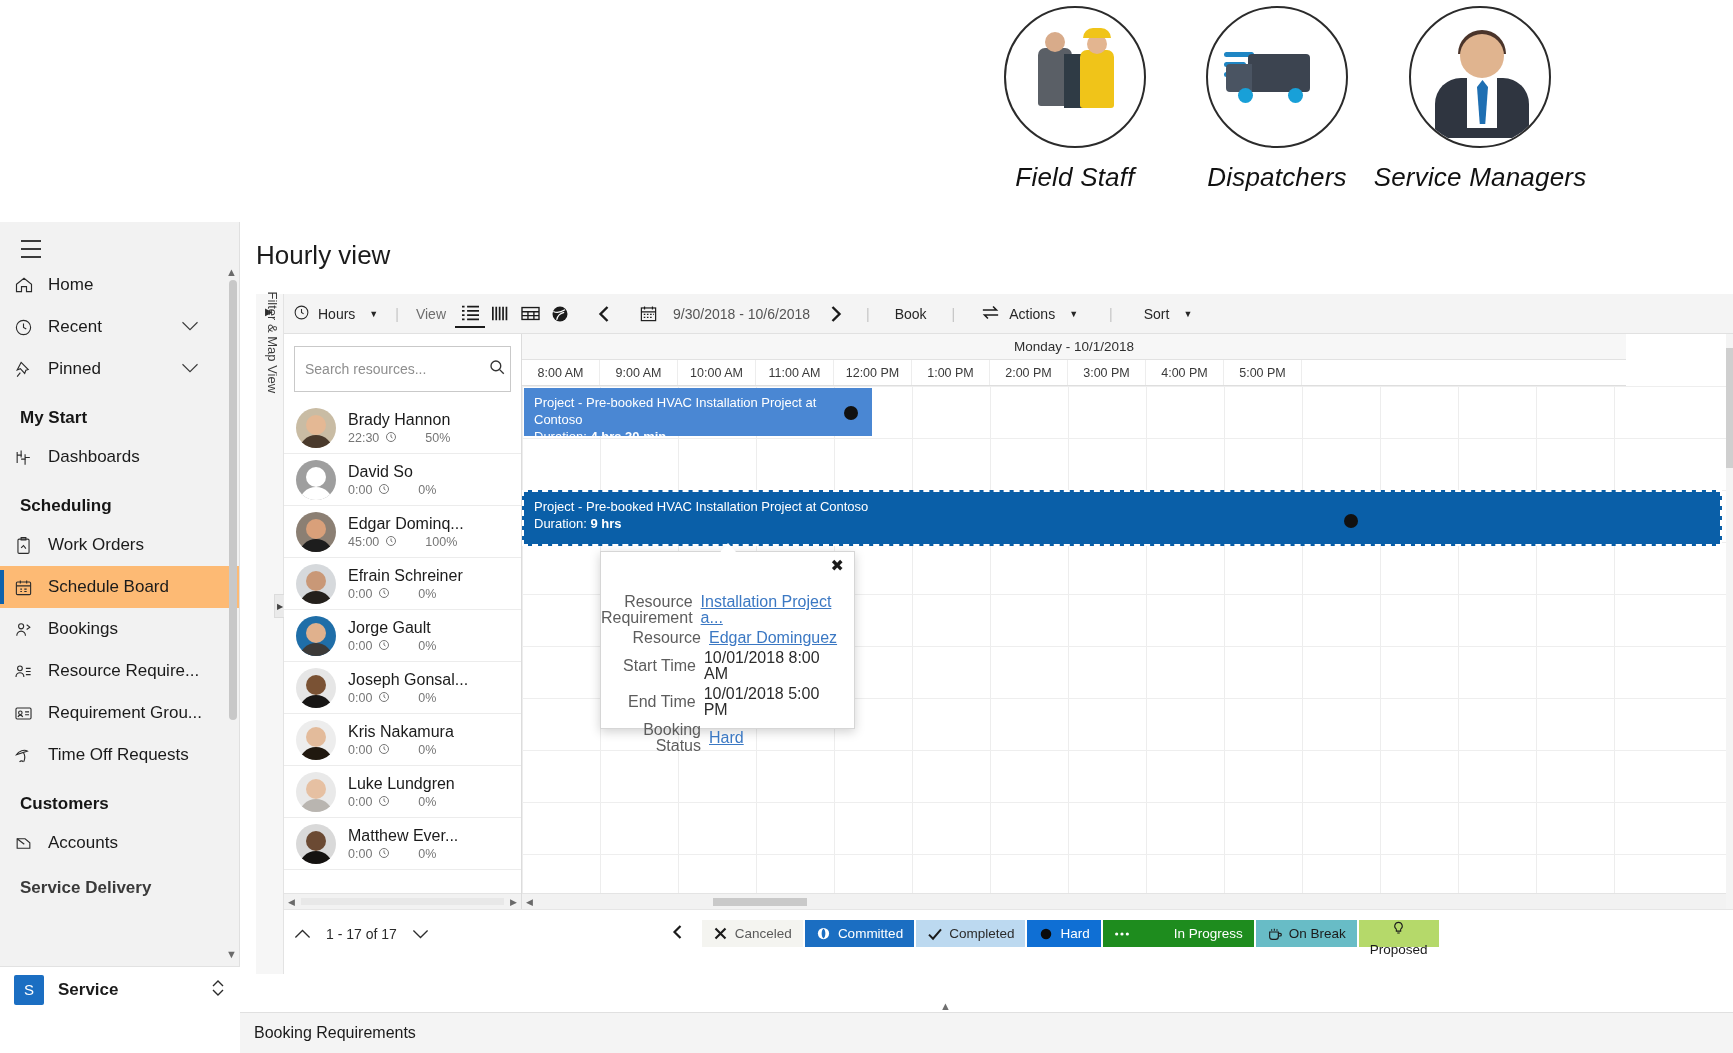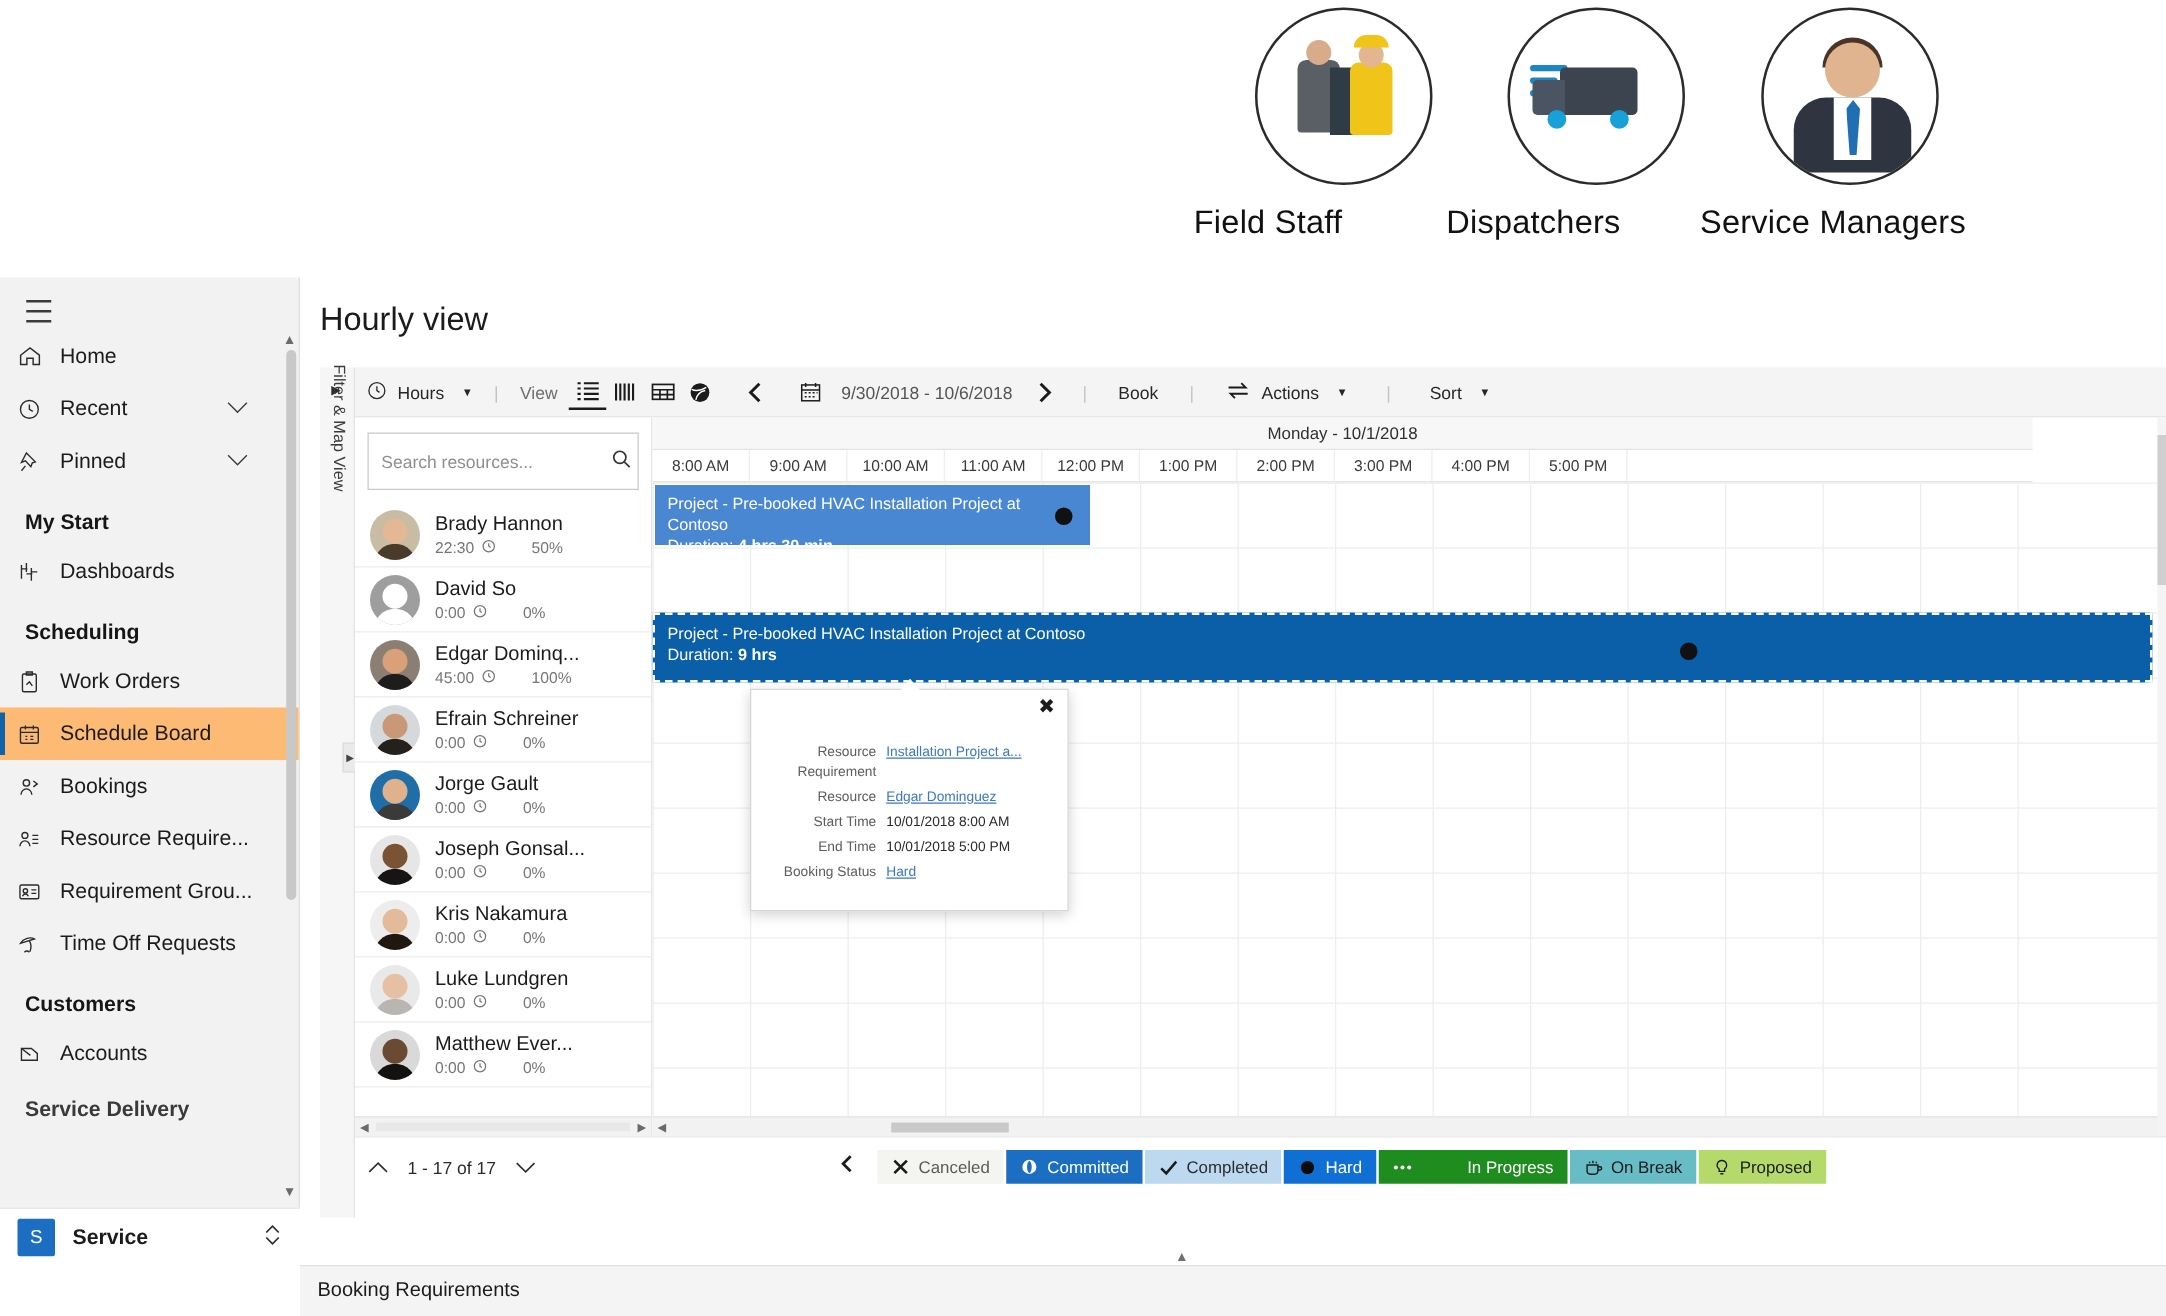--- a/index.html
+++ b/index.html
@@ -6,21 +6,21 @@
   html, body { margin:0; padding:0; }
   body {
     width:1733px; height:1053px;
     font-family:"Liberation Sans", sans-serif;
     background:#ffffff; overflow:hidden; position:relative;
     color:#1b1b1b;
   }
 
   
   #persona-band { position:absolute; left:0; top:0; width:1733px; height:222px; background:#fff; }
-  .persona { position:absolute; width:240px; }
+  .persona { position:absolute; text-align:center; width:240px;font-style:italic; }
   .persona-circle {
     width:142px; height:142px; border-radius:50%;
     border:2px solid #2b2b2b; margin:0 auto; position:relative; overflow:hidden; background:#fff;
   }
   .persona-label { font-size:26px; color:#111; margin-top:14px; letter-spacing:.2px; }
 
   
   .fs-a { position:absolute; width:34px; height:58px; background:#5a5f66; left:32px; top:40px; border-radius:7px 7px 3px 3px; }
   .fs-a:after{ content:""; position:absolute; left:7px; top:-16px; width:20px; height:20px; border-radius:50%; background:#d8ab8a; }
   .fs-b { position:absolute; width:34px; height:58px; background:#f0c419; left:74px; top:42px; border-radius:7px 7px 3px 3px; }
@@ -198,21 +198,21 @@
     position:absolute; left:600px; top:551px; width:255px; height:178px; background:#fff;
     border:1px solid #d6d6d6; box-shadow:0 3px 10px rgba(0,0,0,.18); z-index:40;
   }
   #popup-arrow {
     position:absolute; left:119px; top:-9px; width:16px; height:9px; background:#fff;
     clip-path:polygon(50% 0,100% 100%,0 100%); border-left:1px solid #d6d6d6;
   }
   #popup-close {
     position:absolute; right:10px; top:6px; font-size:16px; color:#1b1b1b; cursor:pointer; line-height:1;
   }
-  .pop-row { display:flex; font-size:11px; line-height:16px; padding:2px 0; }
+  .pop-row { display:flex; font-size:16px; line-height:16px; padding:2px 0;align-items:center; }
   .pop-label { width:108px; text-align:right; color:#5d5d5d; padding-right:8px; }
   .pop-val { color:#2b2b2b; }
   .pop-link { color:#3b78c3; text-decoration:underline; cursor:pointer; }
   #pop-body { padding:40px 14px 0 0; }
 </style>
 </head>
 <body>
 
 <div id="persona-band">
 
@@ -804,21 +804,21 @@
           <div class="legend-item" style="background: rgb(104, 188, 198); color: rgb(27, 27, 27);">
             <span class="legend-glyph">
               <svg width="16" height="16" viewBox="0 0 24 24" fill="none" stroke="#1b1b1b" stroke-width="1.7">
                 <path d="M4 9h13v7a4 4 0 01-4 4H8a4 4 0 01-4-4z"></path>
                 <path d="M17 11h2.5a2 2 0 010 4H17"></path>
                 <path d="M7 5v2M11 4v3M15 5v2"></path>
               </svg>
             </span>
             <span>On Break</span>
           </div>
-          <div class="legend-item" style="background: rgb(181, 217, 106); color: rgb(27, 27, 27);">
+          <div class="legend-item" style="background: rgb(181, 217, 106); color: rgb(27, 27, 27); flex-direction: column;">
             <span class="legend-glyph">
               <svg width="15" height="16" viewBox="0 0 24 24" fill="none" stroke="#1b1b1b" stroke-width="1.7">
                 <path d="M12 3a6 6 0 00-3.5 10.9V17h7v-3.1A6 6 0 0012 3z"></path>
                 <path d="M10 20h4"></path>
               </svg>
             </span>
             <span>Proposed</span>
           </div>
         </div>
     </div>

